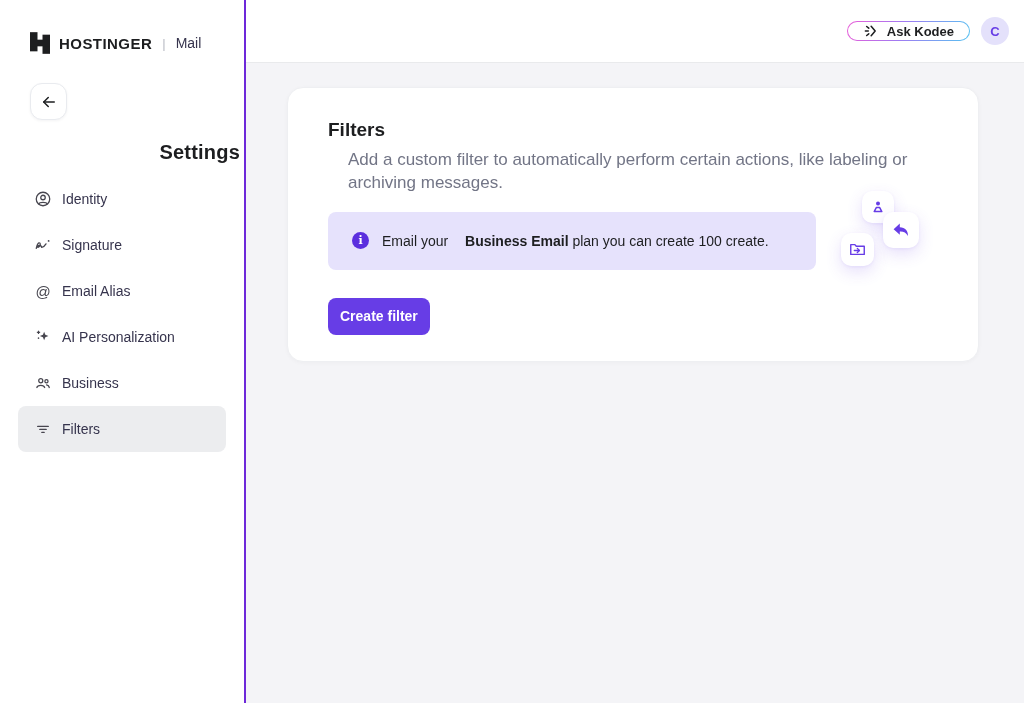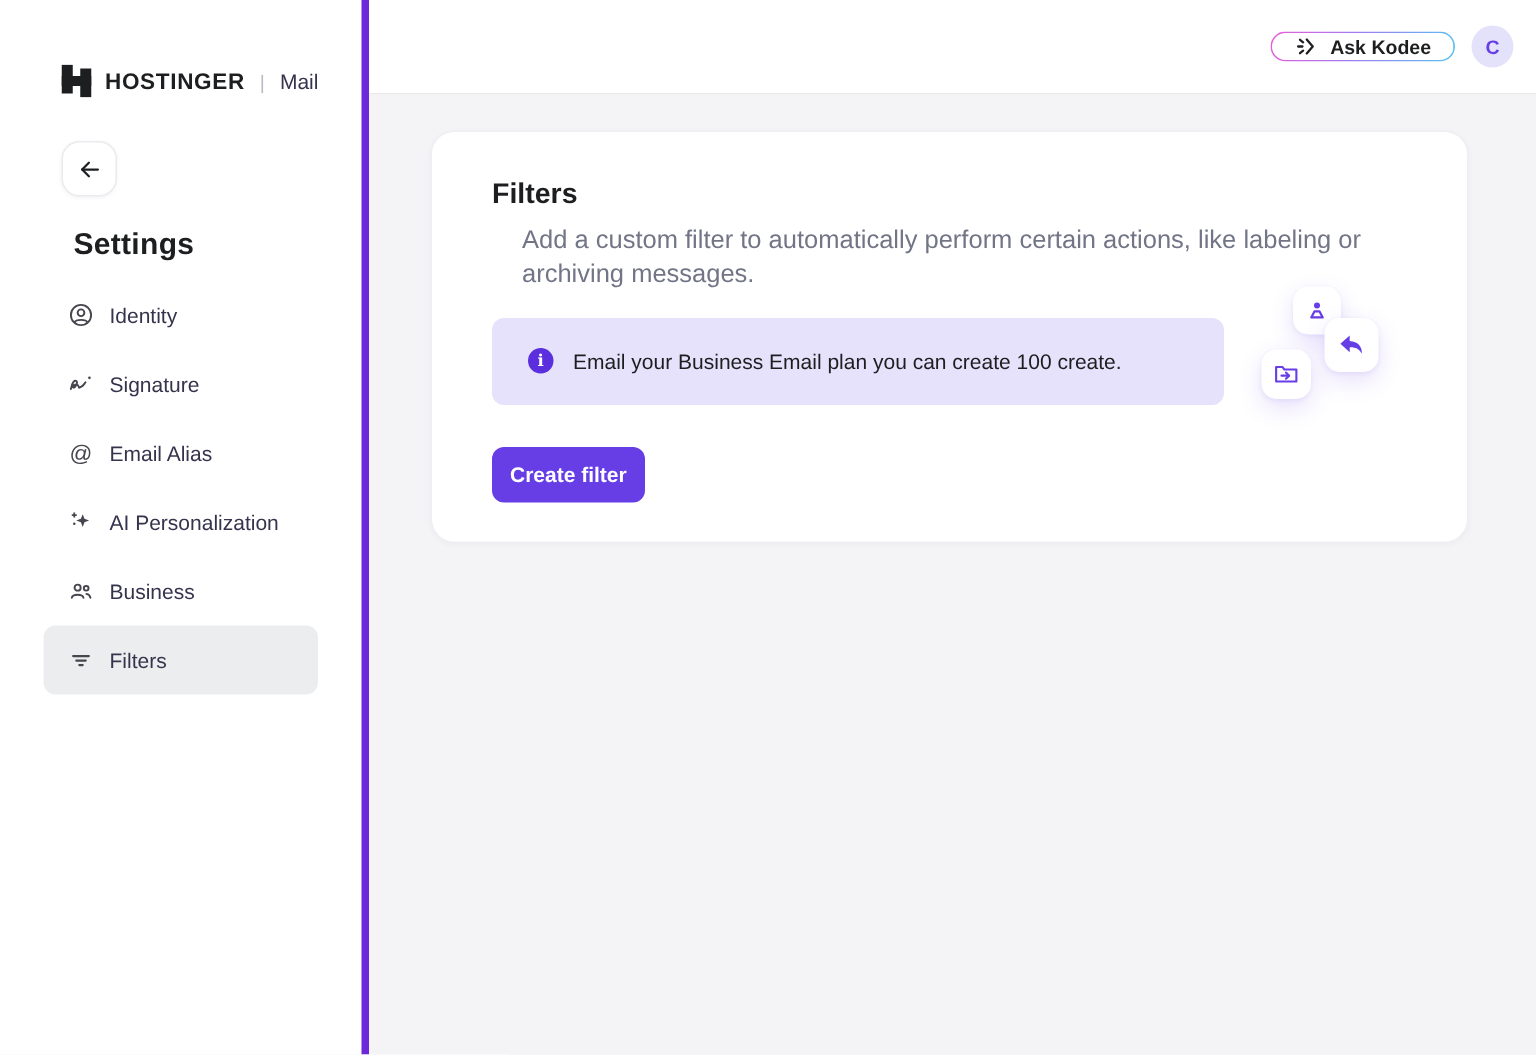--- a/index.html
+++ b/index.html
@@ -8,22 +8,23 @@
     font-family: "Liberation Sans", "DejaVu Sans", sans-serif;
     color: #1D1E20;
     background: #fff;
     overflow: hidden;
   }
   .app { display: flex; width: 1024px; height: 703px; }
 
   
   .sidebar {
     width: 246px; min-width: 246px; height: 100%;
-    background: #fff; border-right: 5px solid #6d28d9;
-    padding: 15px;
+    background: #fff; border-right: 2px solid #6d28d9;
+    padding: 4px;
+    text-align: right;
   }
   .logo-row {
     display: flex; align-items: center; gap: 9px;
     padding: 28px 0 0 26px;
   }
   .logo-mark { width: 20px; height: 22px; display: block; }
   .brand-name { font-size: 15px; font-weight: 700; letter-spacing: .03em; color: #1D1E20; }
   .brand-sep { font-size: 13px; color: #B8BBC4; margin: 0 1px; font-weight: 300; }
   .brand-product { font-size: 14px; color: #36344D; }
 
@@ -99,21 +100,21 @@
   }
   .info-badge {
     width: 17px; height: 17px; border-radius: 50%;
     background: #5B2FDE; color: #fff;
     font-family: "DejaVu Serif", serif;
     font-size: 11px; font-weight: 700; font-style: normal;
     display: flex; align-items: center; justify-content: center;
     flex: none; line-height: 1;
   }
   .banner-text { font-size: 14px; color: #1D1E20; }
-  .banner-text b { font-weight: 400; }
+  .banner-text b { font-weight: 700; margin-left: 13px; }
   .create-btn {
     margin-top: 28px;
     height: 37px; padding: 0 12px;
     background: #673DE6; color: #fff;
     font-size: 14px; font-weight: 700;
     border: none; border-radius: 8px; cursor: pointer;
     font-family: "Liberation Sans", sans-serif;
   }
 
   

